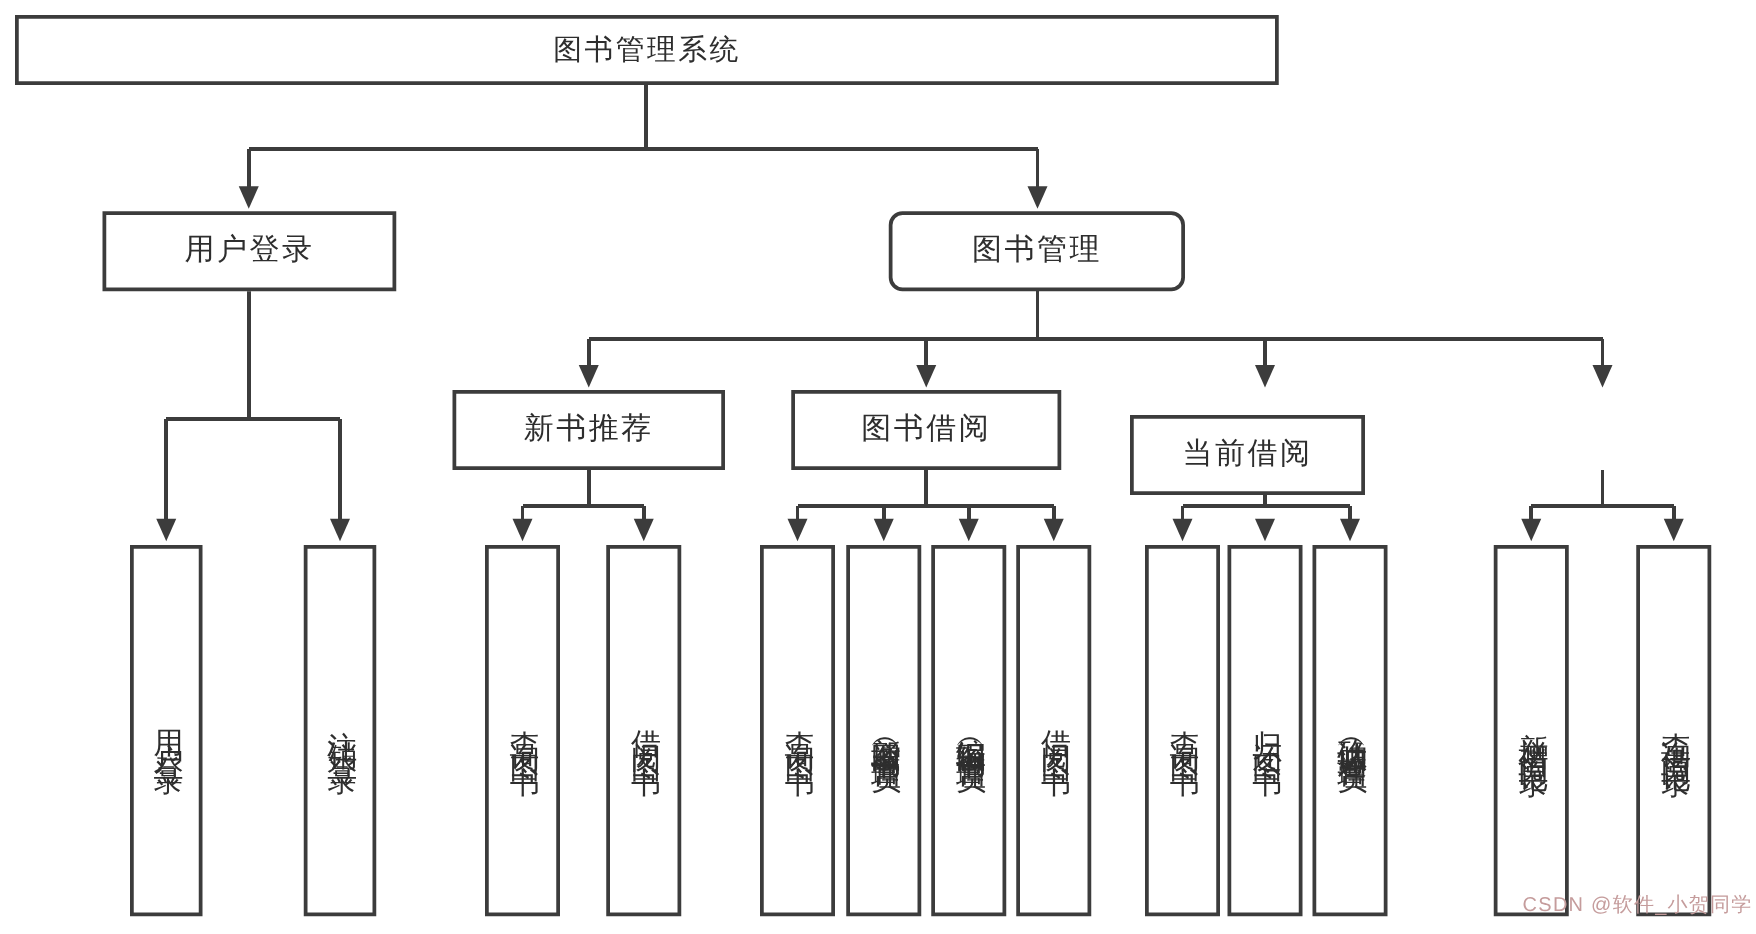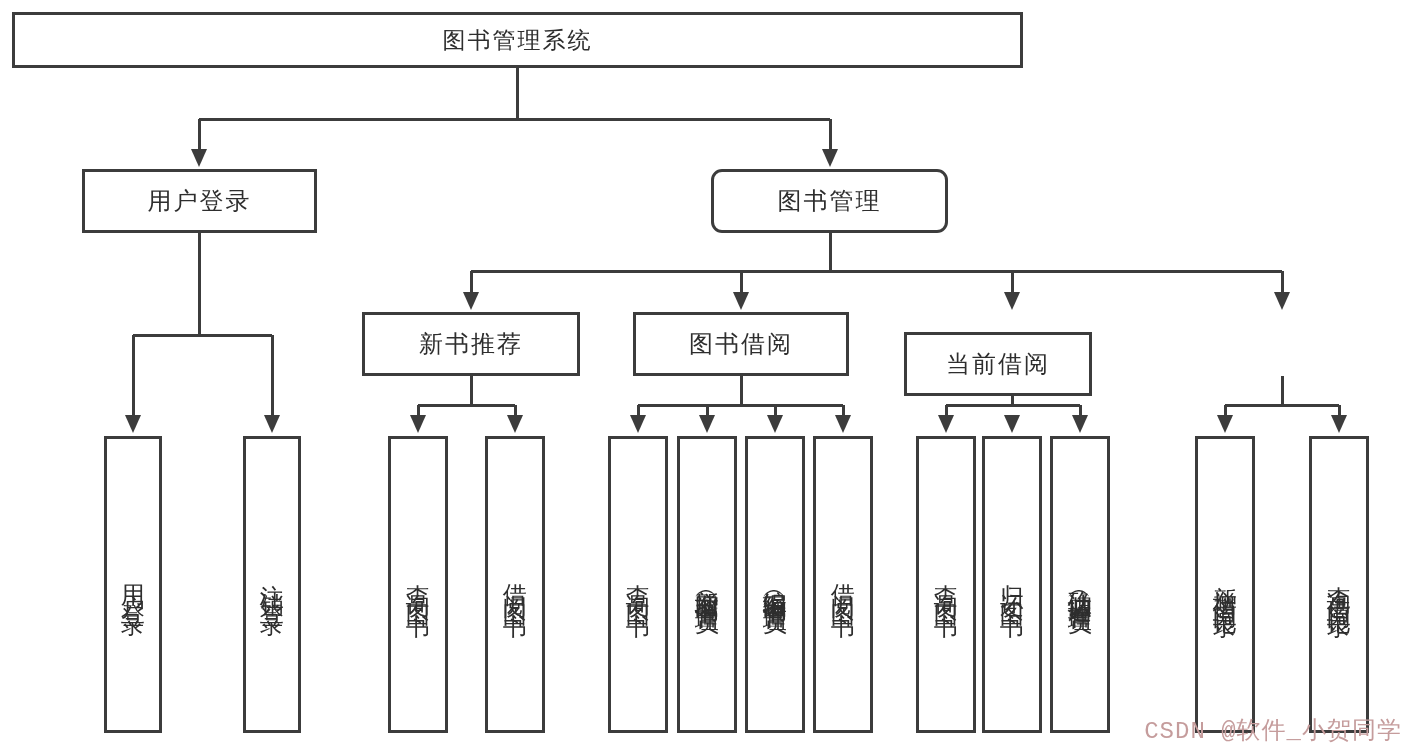--- a/index.html
+++ b/index.html
@@ -5,36 +5,35 @@
   html,body{margin:0;padding:0;background:#ffffff;}
   body{width:1405px;height:747px;font-family:"Liberation Sans",sans-serif;}
   .stage{position:relative;width:1405px;height:747px;background:#fff;overflow:hidden;}
   svg.wires{position:absolute;left:0;top:0;width:1405px;height:747px;pointer-events:none;}
   .wire{stroke:var(--line-color,#3c3c3c);stroke-width:3;fill:none;}
   .arrow{fill:var(--line-color,#3c3c3c);stroke:none;}
   .box{
     position:absolute;box-sizing:border-box;background:var(--box-bg,#ffffff);
     border:3px solid var(--line-color,#3c3c3c);
     display:flex;align-items:center;justify-content:center;
-    color:var(--text-color,#2e2e2e);line-height:1.15;
+    color:var(--text-color,#2e2e2e);line-height:1.15;font-family:Liberation Serif, serif;
   }
   .h{font-size:24px;letter-spacing:2px;white-space:nowrap;}
   .root-box{font-size:23px;}
   .leaf{
     writing-mode:vertical-rl;text-orientation:mixed;
     font-size:24px;letter-spacing:10px;white-space:nowrap;
   }
   .leaf.tight{letter-spacing:3px;}
   .leaf.semi{letter-spacing:6px;}
   .watermark{
     position:absolute;top:714px;right:3px;
-    font-size:24px;letter-spacing:1px;
+    font-size:16px;letter-spacing:1px;
     color:var(--watermark-color,#c59c9c);
     white-space:nowrap;
-    font-family:Liberation Mono, monospace;
   }
 </style>
 </head>
 <body>
 
 <div class="stage">
 
   <svg class="wires" viewBox="0 0 1405 747">
     <path class="wire" shape-rendering="crispEdges" d="
       M517 68 V119 M199 119 H830 M199 119 V151 M830 119 V151

